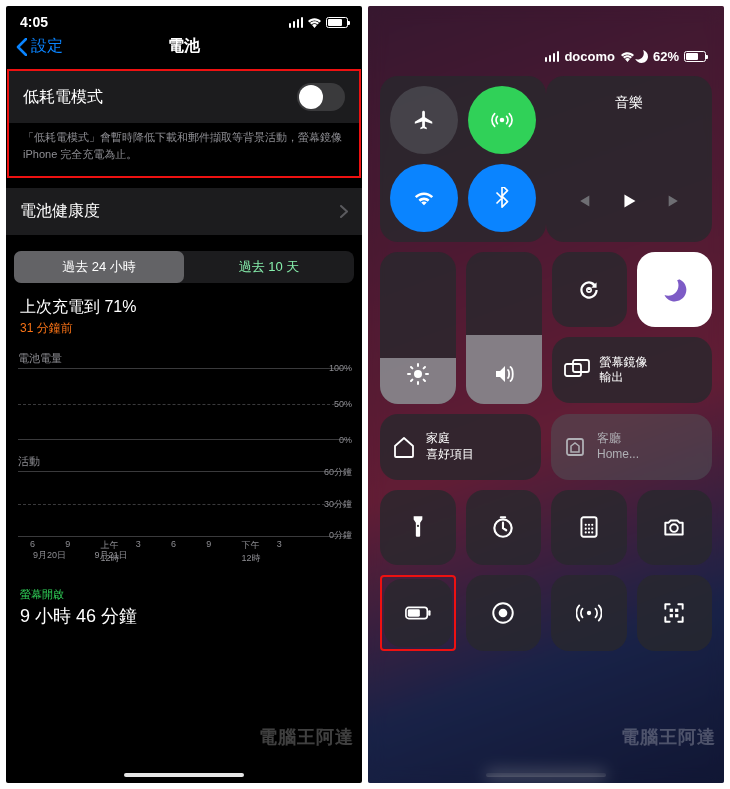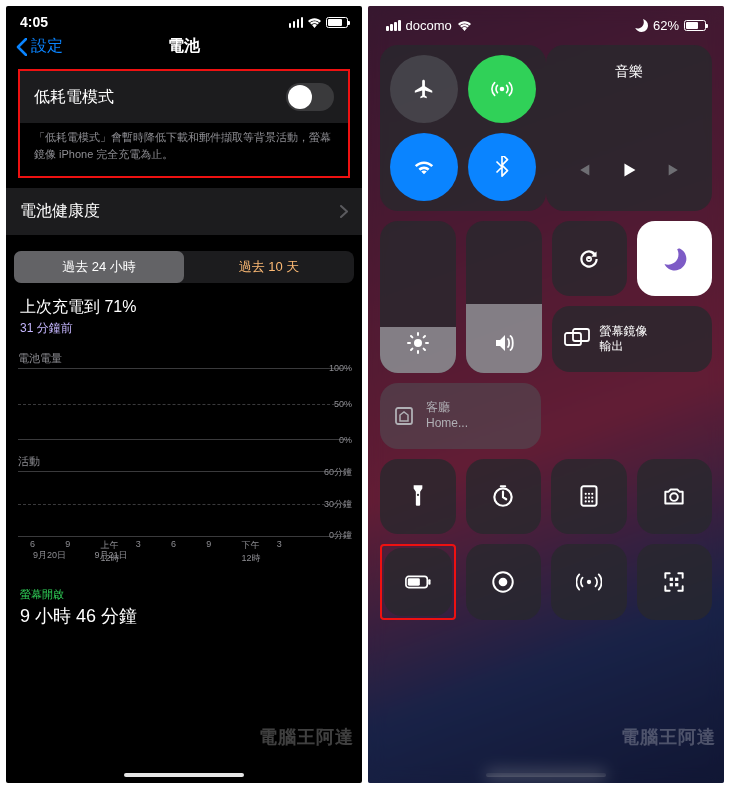--- a/index.html
+++ b/index.html
@@ -14,31 +14,31 @@
   .bars{display:inline-flex;gap:1.5px;align-items:flex-end}
   .bars span{width:2.5px;background:#fff;border-radius:1px}
   .bars span:nth-child(1){height:5px}.bars span:nth-child(2){height:7px}.bars span:nth-child(3){height:9px}.bars span:nth-child(4){height:11px}
   .batt{width:22px;height:11px;border:1px solid #fff;border-radius:2.5px;position:relative}
   .batt::after{content:"";position:absolute;right:-3px;top:3px;width:2px;height:4px;background:#fff;border-radius:0 1px 1px 0}
   .batt .fill{position:absolute;left:1px;top:1px;bottom:1px;background:#fff;border-radius:1px}
   .nav{display:flex;align-items:flex-end;padding:6px 10px 12px}
   .nav .back{color:#0a84ff;font-size:16px;display:flex;align-items:center}
   .nav .back svg{margin-right:4px}
   .nav .title{color:#fff;font-size:16px;font-weight:600;position:absolute;left:50%;transform:translateX(-50%)}
-  .redbox{border:2px solid #e11;margin:0 12px}
+  .redbox{border:2px solid #e11;margin:0 1px}
   .cell{background:#1c1c1e;padding:12px 14px;display:flex;justify-content:space-between;align-items:center;color:#fff;font-size:16px}
   .toggle{width:48px;height:28px;background:#3a3a3c;border-radius:14px;position:relative}
   .toggle .knob{width:24px;height:24px;background:#fff;border-radius:50%;position:absolute;left:2px;top:2px}
   .foot{color:#8e8e93;font-size:11px;padding:6px 14px 14px;line-height:1.5}
   .row-link{background:#1c1c1e;margin-top:10px;padding:13px 14px;display:flex;justify-content:space-between;align-items:center;color:#fff;font-size:16px}
   .seg{background:#1c1c1e;border-radius:8px;margin:16px 8px 0;display:flex}
-  .seg div{flex:1;text-align:center;padding:7px 0;color:#fdba74;font-size:13px;border-radius:7px}
+  .seg div{flex:1;text-align:center;padding:7px 0;color:#86efac;font-size:13px;border-radius:7px}
   .seg div.on{background:#636366;color:#fff}
   .charge{color:#fff;padding:14px 14px 2px;font-size:16px}
-  .charge-sub{color:#c4b5fd;font-size:12px;padding:0 14px}
+  .charge-sub{color:#f97316;font-size:12px;padding:0 14px}
   .chart-sec{margin:14px 12px 4px}
   .chart-lbl{display:flex;justify-content:space-between;color:#8e8e93;font-size:11px;margin-bottom:2px}
   .chart{position:relative;height:72px;border-top:1px solid #3a3a3c;border-bottom:1px solid #3a3a3c}
   .chart .mid{position:absolute;top:50%;left:0;right:0;border-top:1px dashed #3a3a3c}
   .chart .right-lbls{position:absolute;right:-2px;top:-6px;bottom:-6px;display:flex;flex-direction:column;justify-content:space-between;color:#8e8e93;font-size:9px;text-align:right}
   .chart-bars{position:absolute;left:0;right:26px;bottom:0;top:0;display:flex;align-items:flex-end;gap:2px}
   .chart-bars .b{flex:1;position:relative}
   .chart-bars .b .g{position:absolute;bottom:0;left:0;right:0;background:#30d158}
   .chart-bars .b .y{position:absolute;left:0;right:0;background:#ffd60a}
   .chart2{height:66px}
@@ -46,21 +46,21 @@
   .axis{display:flex;color:#8e8e93;font-size:9px;padding:2px 12px 0;gap:0;position:relative;margin-right:26px}
   .axis span{flex:1}
   .axis .d{position:absolute;top:12px;font-size:9px}
   .screenon{display:flex;padding:18px 14px 0;}
   .screenon .col .t{color:#30d158;font-size:11px}
   .screenon .col:nth-child(2) .t{color:#0a84ff}
   .screenon .col .v{color:#fff;font-size:18px;margin-top:2px}
   .homebar{position:absolute;bottom:6px;left:50%;transform:translateX(-50%);width:120px;height:4px;background:#fff;border-radius:2px;opacity:.9}
   .watermark{position:absolute;bottom:34px;right:8px;color:rgba(255,255,255,.25);font-size:18px;font-weight:700;letter-spacing:1px;z-index:5}
   
-  .r-status{display:flex;justify-content:space-between;padding:12px 18px 12px;color:#fff;font-size:13px;font-weight:400;position:relative;z-index:2}
+  .r-status{display:flex;justify-content:flex-end;padding:43px 18px 12px;color:#fff;font-size:13px;font-weight:700;position:relative;z-index:2}
   .r-status .l,.r-status .r{display:flex;align-items:center;gap:5px}
   .cc{position:relative;z-index:2;padding:0 12px;display:grid;grid-template-columns:1fr 1fr;}
   .tile{background:rgba(40,40,45,.8);border-radius:18px}
   .quad{display:grid;grid-template-columns:1fr 1fr;grid-template-rows:1fr 1fr;gap:10px;padding:10px;aspect-ratio:1}
   .circ{border-radius:50%;display:flex;align-items:center;justify-content:center;background:rgba(80,80,85,.7)}
   .circ.green{background:#30d158}
   .circ.blue{background:#0a84ff}
   .circ svg{width:22px;height:22px}
   .music{aspect-ratio:1;padding:12px;display:flex;flex-direction:column}
   .music .ttl{color:#fff;font-size:14px;text-align:center;margin:6px 0 auto}
@@ -448,20 +448,29 @@
           <rect x="9" y="1" width="16" height="12" rx="2" fill="none" stroke="#fff" stroke-width="1.8"></rect>
         </svg>
       <div class="txt">
           <div>螢幕鏡像</div>
           <div>輸出</div>
         </div>
     </div>
   </div>
 
   <div class="cc3">
+    <div class="tile wide">
+      <svg width="24" height="24" viewBox="0 0 24 24">
+          <path d="M3 11l9-8 9 8v10a1 1 0 0 1-1 1H4a1 1 0 0 1-1-1V11z" fill="none" stroke="#fff" stroke-width="1.8" stroke-linejoin="round"></path>
+        </svg>
+      <div class="txt">
+          <div>家庭</div>
+          <div>喜好項目</div>
+        </div>
+    </div>
     <div class="tile wide" style="background:rgba(80,80,85,.55)">
       <svg width="24" height="24" viewBox="0 0 24 24">
           <rect x="4" y="4" width="16" height="16" rx="2" fill="none" stroke="#b0b0b5" stroke-width="1.8"></rect>
           <path d="M8 11l4-3 4 3v6H8z" fill="none" stroke="#b0b0b5" stroke-width="1.5"></path>
         </svg>
       <div class="txt" style="color:#b0b0b5">
           <div>客廳</div>
           <div>Home...</div>
         </div>
     </div>

